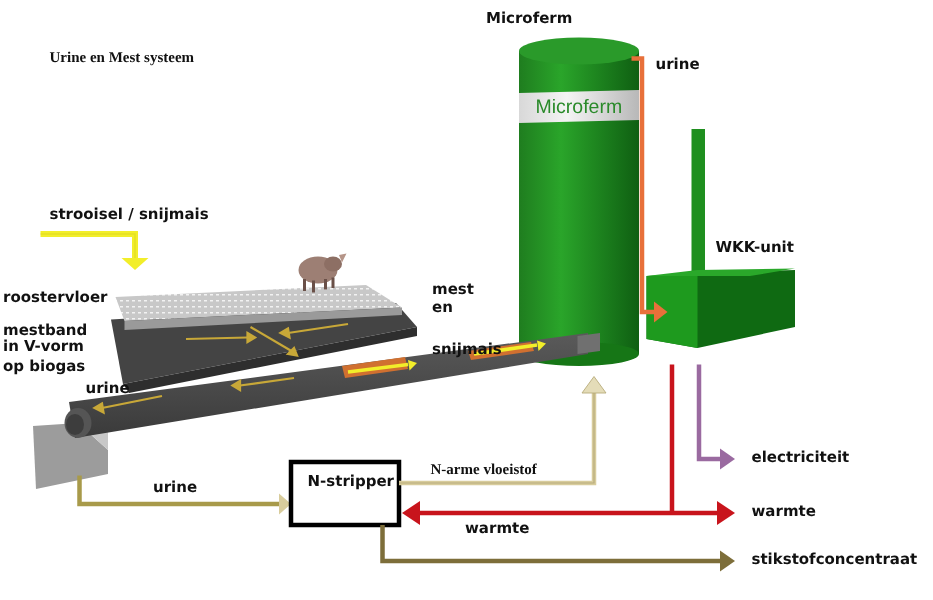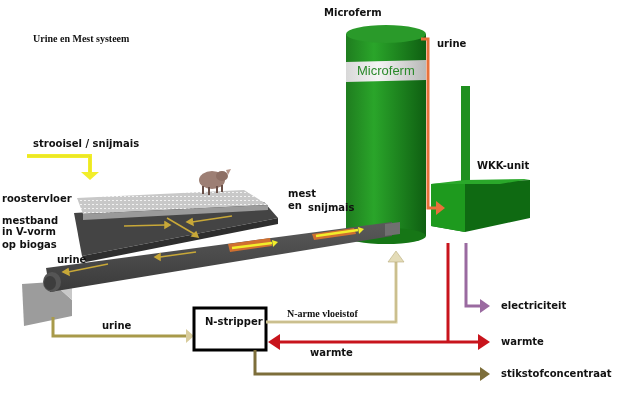--- a/index.html
+++ b/index.html
@@ -149,20 +149,20 @@
 <div class="lbl" style="left:437px;top:38px;">urine</div>
 <div class="lbl" style="left:477px;top:160px;">WKK-unit</div>
 <div class="lbl" style="left:33px;top:138px;">strooisel / snijmais</div>
 <div class="lbl" style="left:2px;top:193px;">roostervloer</div>
 <div class="lbl" style="left:2px;top:215px;">mestband</div>
 <div class="lbl" style="left:2px;top:226px;">in V-vorm</div>
 <div class="lbl" style="left:2px;top:239px;">op biogas</div>
 <div class="lbl" style="left:57px;top:254px;">urine</div>
 <div class="lbl center" style="left:288px;top:188px;width:50px;">mest</div>
 <div class="lbl center" style="left:288px;top:200px;width:50px;">en</div>
-<div class="lbl center" style="left:288px;top:202px;width:50px;margin-left:20px;">snijmais</div>
+<div class="lbl center" style="left:288px;top:228px;width:50px;">snijmais</div>
 <div class="lbl" style="left:102px;top:320px;">urine</div>
 <div class="lbl" style="left:205px;top:316px;">N-stripper</div>
 <div class="lbl" style="left:287px;top:308px;font-family:Liberation Serif, serif;">N-arme vloeistof</div>
 <div class="lbl" style="left:310px;top:347px;">warmte</div>
 <div class="lbl" style="left:501px;top:300px;">electriciteit</div>
 <div class="lbl" style="left:501px;top:336px;">warmte</div>
 <div class="lbl" style="left:501px;top:368px;">stikstofconcentraat</div>
 
 </body></html>

